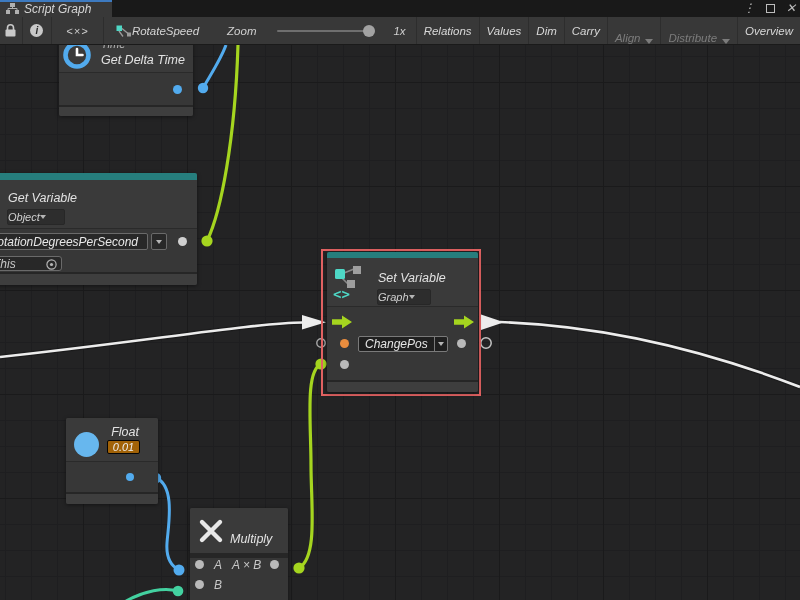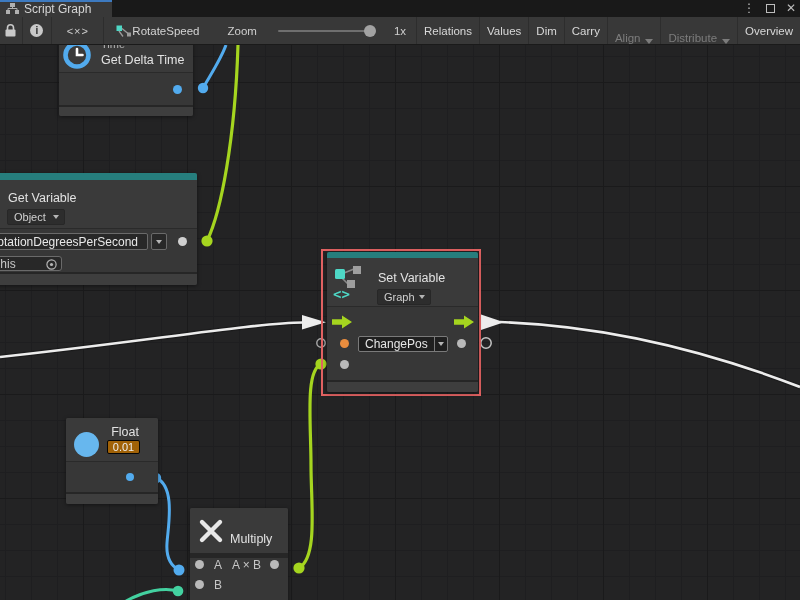--- a/index.html
+++ b/index.html
@@ -1,18 +1,18 @@
 <!DOCTYPE html>
 <html><head>
 <meta charset="utf-8">
 <style>
   * { margin:0; padding:0; box-sizing:border-box; }
   html,body { width:800px; height:600px; overflow:hidden; background:#191919;
     font-family:"Liberation Sans", sans-serif; -webkit-font-smoothing:antialiased; }
-  #stage { position:relative; width:800px; height:600px; overflow:hidden; }
+  #stage { position:relative; width:800px; height:600px; overflow:hidden;font-style:italic; }
 
   
   .tabbar { position:absolute; top:0; left:0; width:800px; height:17px; background:#191919; }
   .tab { position:absolute; top:0; left:0; width:112px; height:17px; background:#383838;
     display:flex; align-items:center; gap:5px; padding-left:6px; }
   .tab-topline { position:absolute; top:0; left:0; width:112px; height:2px; background:#3d7ac0; }
   .tab-label { font-size:12px; color:#d6d6d6; padding-top:1px; }
   .win-controls { position:absolute; top:0; right:4px; height:17px; display:flex; align-items:center; gap:11px; color:#bdbdbd; }
   .win-controls .glyph { font-size:12px; line-height:17px; }
   .maxbox { width:9px; height:9px; border:1.5px solid #bdbdbd; }
@@ -53,22 +53,22 @@
   .n-body { position:relative; background:#373737; }
   .n-footer { background:#3e3e3e; border-top:2px solid #262626; border-radius:0 0 2px 2px; }
   .tealbar { background:#267e7d; border-radius:2px 2px 0 0; }
   .n-title { position:absolute; font-size:12.5px; color:#e2e2e2; }
   .n-sub { position:absolute; font-size:11px; color:#b5b5b5; }
   .port { position:absolute; width:9px; height:9px; border-radius:50%; }
   .port.blue { background:#52abee; } .port.gray { background:#b9b9b9; }
   .port.orange { background:#e98d3e; } .port.light { background:#d0d0d0; }
   .plabel { position:absolute; font-size:12px; color:#c6c6c6; }
 
-  .dd-btn { position:absolute; display:flex; align-items:center; justify-content:space-between;
-    background:#2d2d2d; border:1px solid #272727; border-radius:2px; padding:0 5px 0 6px;
+  .dd-btn { position:absolute; display:flex; align-items:center; justify-content:flex-start;
+    background:#2d2d2d; border:1px solid #272727; border-radius:2px; padding:0 5px 0 0;
     font-size:11px; color:#d0d0d0; }
   .field { position:absolute; background:#282828; border:1px solid #6a6a6a; border-radius:2px;
     font-size:12px; color:#e8e8e8; display:flex; align-items:center; }
   .combo { position:absolute; display:flex; align-items:stretch; background:#1f1f1f;
     border:1px solid #7a7a7a; border-radius:2px; font-size:12px; color:#e6e6e6; }
   .combo .txt { display:flex; align-items:center; padding:0 6px; }
   .combo .arr { display:flex; align-items:center; justify-content:center; width:18px; border-left:1px solid #7a7a7a; }
   .value-box { position:absolute; background:#a16207; border:1px solid #060606; border-radius:2px;
     color:#eeeeee; font-size:11px; display:flex; align-items:center; justify-content:center; }
   .flow-arrow { position:absolute; width:21px; height:14px; }

